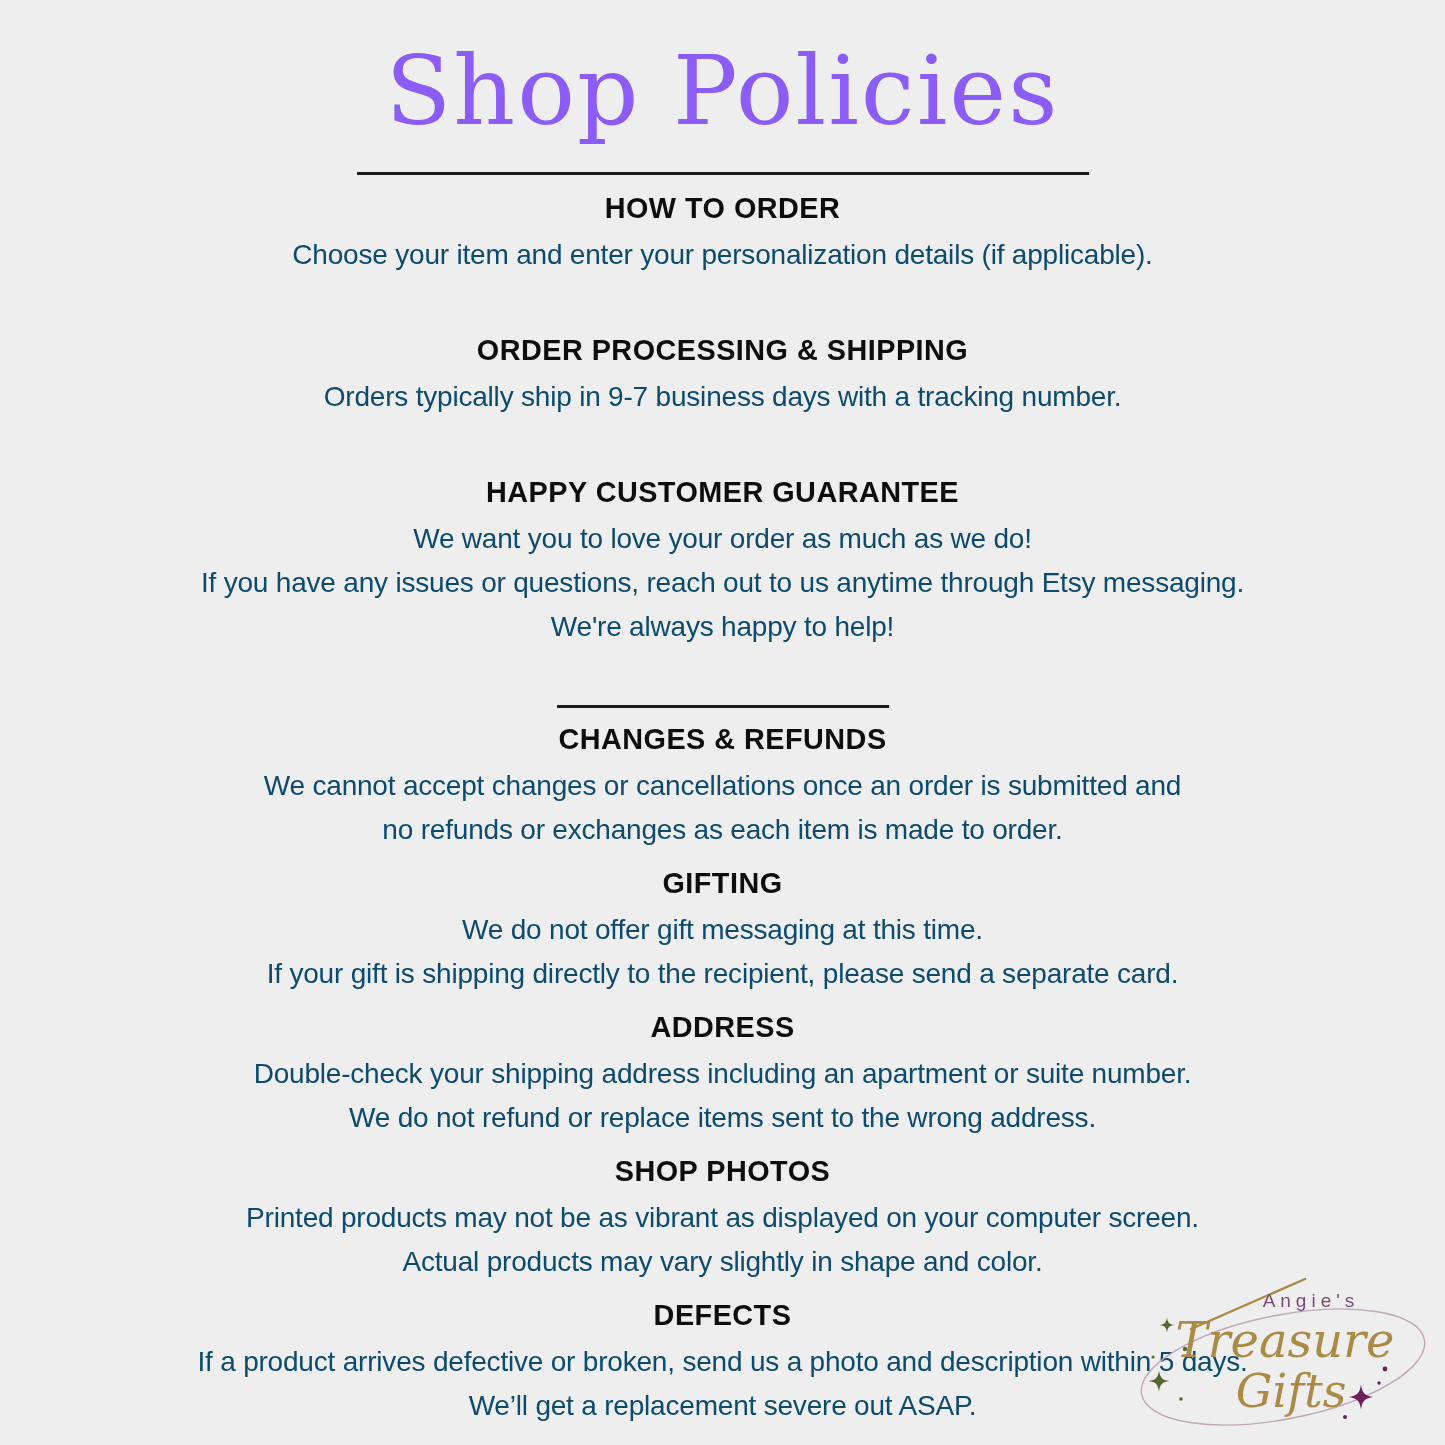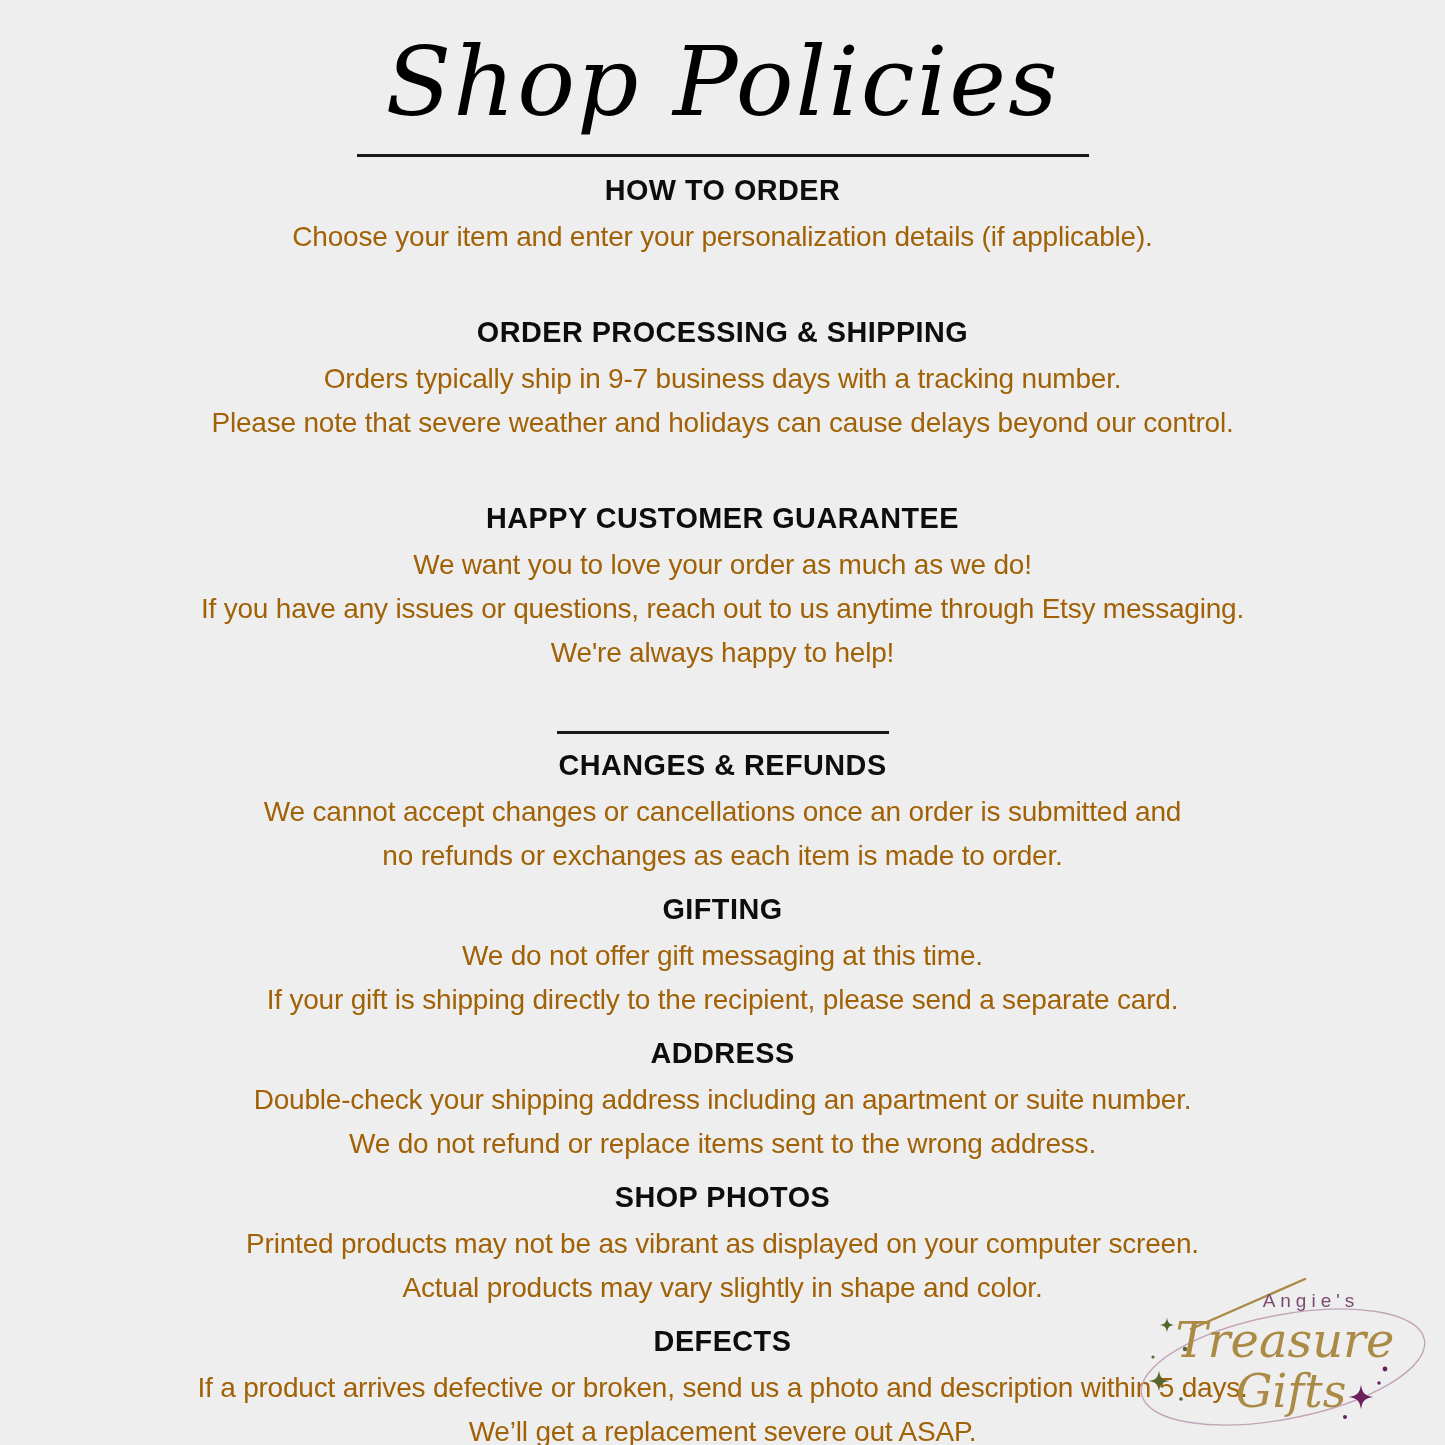--- a/index.html
+++ b/index.html
@@ -13,44 +13,43 @@
   }
   .page{
     width:1445px;height:1445px;
     position:relative;
     text-align:center;
     box-sizing:border-box;
     padding-top:10px;
   }
   .title{
     font-family:"DejaVu Serif","Liberation Serif",serif;
-    font-style:italic;
     font-weight:500;
     font-size:96px;
     line-height:128px;
-    color:#000000;
+    color:#8b5cf6;
     letter-spacing:2px;
-    margin:8px;
+    margin:17px;
   }
   .title-rule{
     width:732px;height:3px;background:#1a1a1a;
     margin:6px auto 16px auto;
   }
   .section h2{
     font-size:30px;
     font-weight:bold;
     letter-spacing:0.5px;
     color:#0d0d0d;
     margin:0 0 8px 0;
     transform:scaleX(0.96);
   }
   .section .line{
     font-size:28px;
     line-height:44px;
-    color:#a16207;
+    color:#0c4a6e;
     margin:0;
     letter-spacing:-0.2px;
   }
   .section{margin-bottom:14px;}
   .section.gap-large{margin-bottom:56px;}
   .mid-divider{
     width:332px;height:3px;background:#1a1a1a;
     margin:26px auto 14px auto;
   }
   .logo{
@@ -68,21 +67,20 @@
   <div class="title-rule"></div>
 
   <div id="sections">
       <div class="section gap-large">
         <h2>HOW TO ORDER</h2>
         <p class="line">Choose your item and enter your personalization details (if applicable).</p>
       </div>
       <div class="section gap-large">
         <h2>ORDER PROCESSING &amp; SHIPPING</h2>
         <p class="line">Orders typically ship in 9-7 business days with a tracking number.</p>
-        <p class="line">Please note that severe weather and holidays can cause delays beyond our control.</p>
       </div>
       <div class="section gap-large">
         <h2>HAPPY CUSTOMER GUARANTEE</h2>
         <p class="line">We want you to love your order as much as we do!</p>
         <p class="line">If you have any issues or questions, reach out to us anytime through Etsy messaging.</p>
         <p class="line">We're always happy to help!</p>
       </div>
       <div class="mid-divider"></div>
       <div class="section">
         <h2>CHANGES &amp; REFUNDS</h2>

